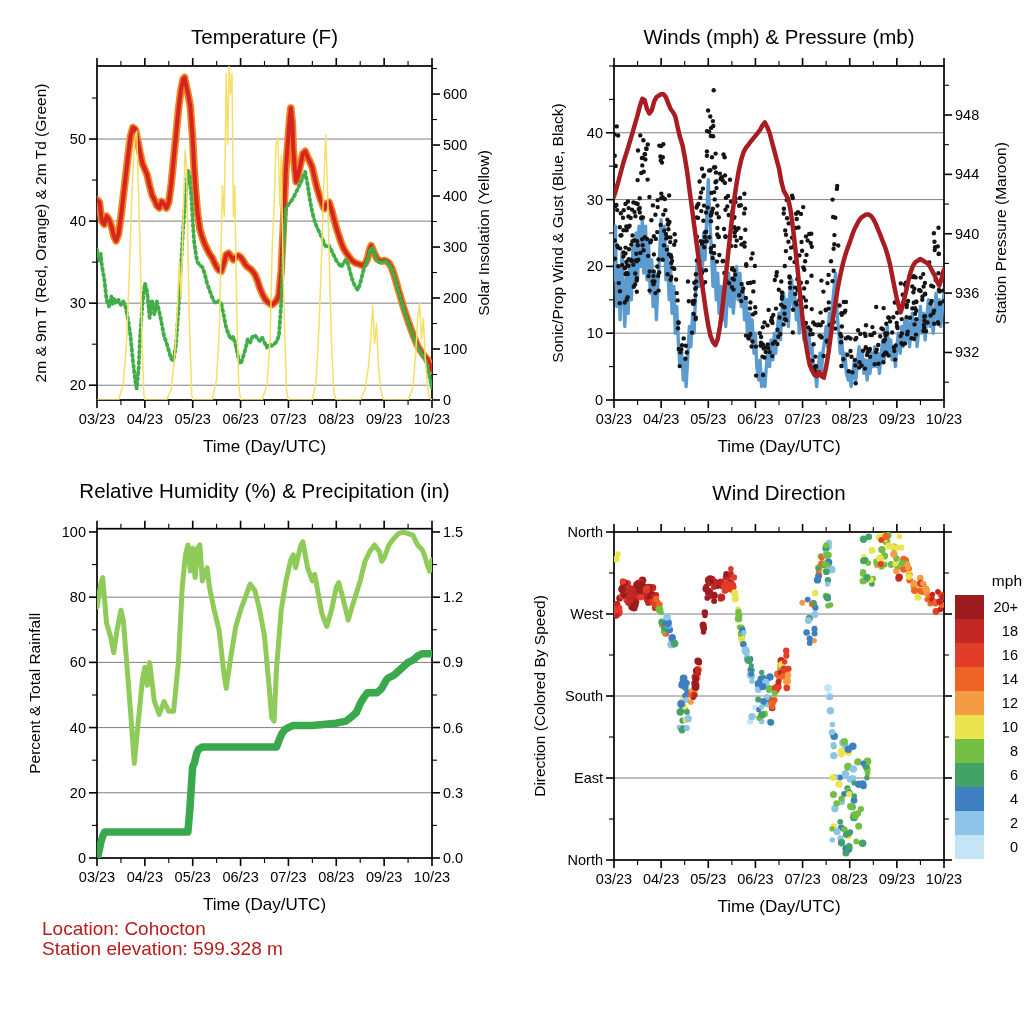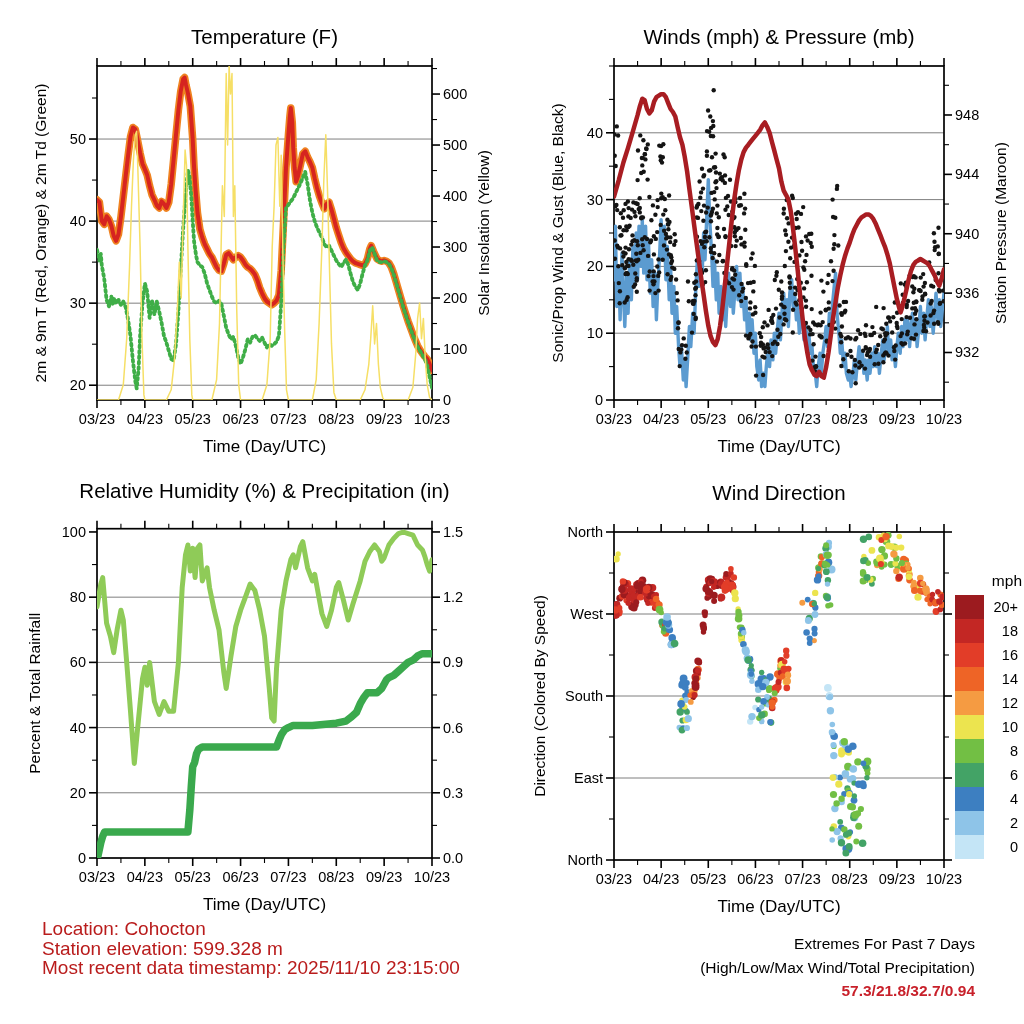--- a/index.html
+++ b/index.html
@@ -1635,21 +1635,15 @@
       <defs>
         <clipPath id="cp4">
           <rect x="614" y="532" width="330" height="328"></rect>
         </clipPath>
       </defs>
     </svg>
 
   <div class="footer">
     <div>Location: Cohocton</div>
     <div>Station elevation: 599.328 m</div>
-    <div>Most recent data timestamp: 2025/11/10 23:15:00</div>
   </div>
 
-  <div class="extremes">
-    <div>Extremes For Past 7 Days</div>
-    <div>(High/Low/Max Wind/Total Precipitation)</div>
-    <div class="vals" style="color: rgb(200, 32, 42);">57.3/21.8/32.7/0.94</div>
-  </div>
 </div>
 
 </body></html>

